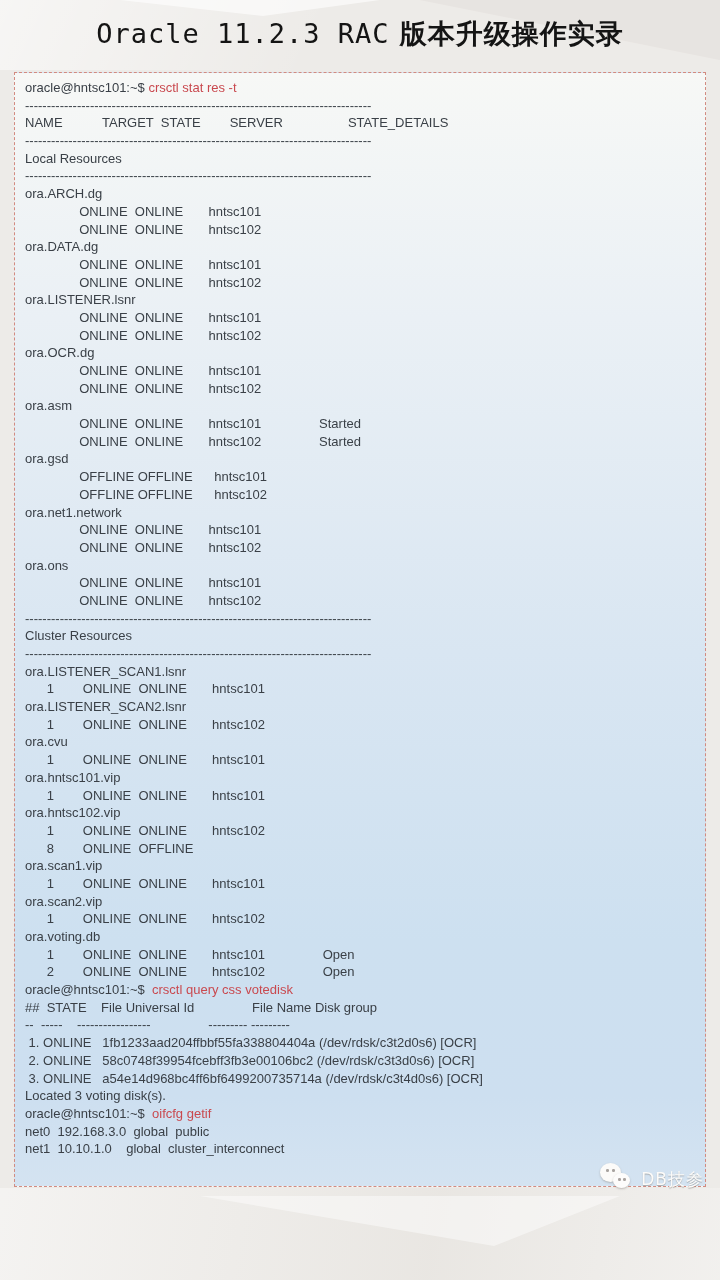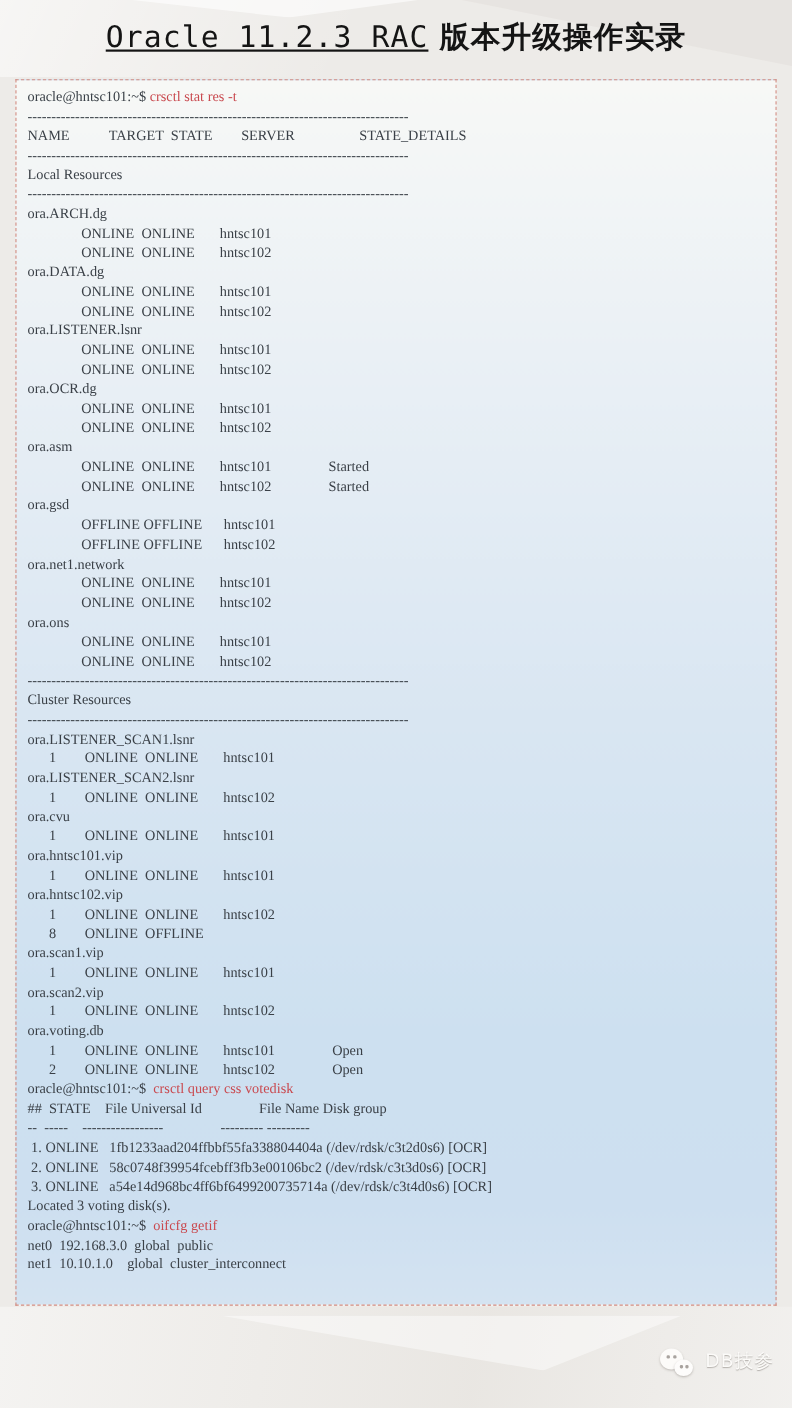--- a/index.html
+++ b/index.html
@@ -18,41 +18,41 @@
       background:rgba(255,255,255,.6);clip-path:polygon(0 0,100% 0,55% 100%);}
   .f4{left:0;top:1188px;width:720px;height:92px;
       background:linear-gradient(100deg,rgba(255,255,255,.4) 0%,rgba(226,222,216,.35) 60%,rgba(255,255,255,.25) 100%);}
   .f5{left:200px;top:1196px;width:420px;height:50px;
       background:rgba(255,255,255,.45);clip-path:polygon(0 0,100% 0,70% 100%);}
 
   .page-title{
     position:absolute;left:0;top:16px;width:720px;text-align:center;
     color:#141414;letter-spacing:1px;white-space:nowrap;
   }
-  .title-en{font:27px "DejaVu Sans Mono",monospace;text-decoration:underline;}
+  .title-en{font:27px "DejaVu Sans Mono",monospace;}
   .title-zh{font:bold 27px "DejaVu Sans",sans-serif;}
 
   .terminal-panel{
     position:absolute;left:14px;top:72px;width:692px;height:1115px;
     box-sizing:border-box;
     border:1px dashed var(--border,#d28b80);
     background:linear-gradient(180deg,#f7f8f6 0%,#eaf0f5 22%,#d9e6f2 52%,#cde0f0 78%,#cddff0 92%,#d4e3f1 100%);
     padding:6px 10px 0 10px;
   }
   .terminal-body{
-    font-family:Liberation Serif, serif;
+    font-family:Liberation Sans, sans-serif;
     font-size:13px;line-height:17.7px;color:var(--tx,#3a4047);
   }
   .tline{white-space:pre;height:17.7px;}
   .tline .prompt{color:var(--tx,#3a4047);}
   .tline .cmd{color:var(--cmd,#c9494f);}
 
   .watermark{
-    position:absolute;right:16px;top:1226px;height:36px;
-    display:flex;align-items:flex-start;gap:5px;
+    position:absolute;right:16px;top:1161px;height:36px;
+    display:flex;align-items:center;gap:5px;
   }
   .wm-icon{position:relative;width:36px;height:32px;}
   .wm-icon .b1{position:absolute;left:0;top:0;width:21px;height:19px;border-radius:50%;
     background:#fcfbf9;box-shadow:0 1px 2px rgba(130,124,118,.45);}
   .wm-icon .b2{position:absolute;left:13px;top:10px;width:17px;height:15px;border-radius:50%;
     background:#fdfcfb;box-shadow:0 1px 2px rgba(130,124,118,.45);}
   .wm-icon .e{position:absolute;width:2.5px;height:2.5px;border-radius:50%;background:rgba(140,134,128,.75);}
   .wm-icon .e1{left:6px;top:6px;} .wm-icon .e2{left:12px;top:6px;}
   .wm-icon .e3{left:18px;top:15px;} .wm-icon .e4{left:23px;top:15px;}
   .wm-label{

